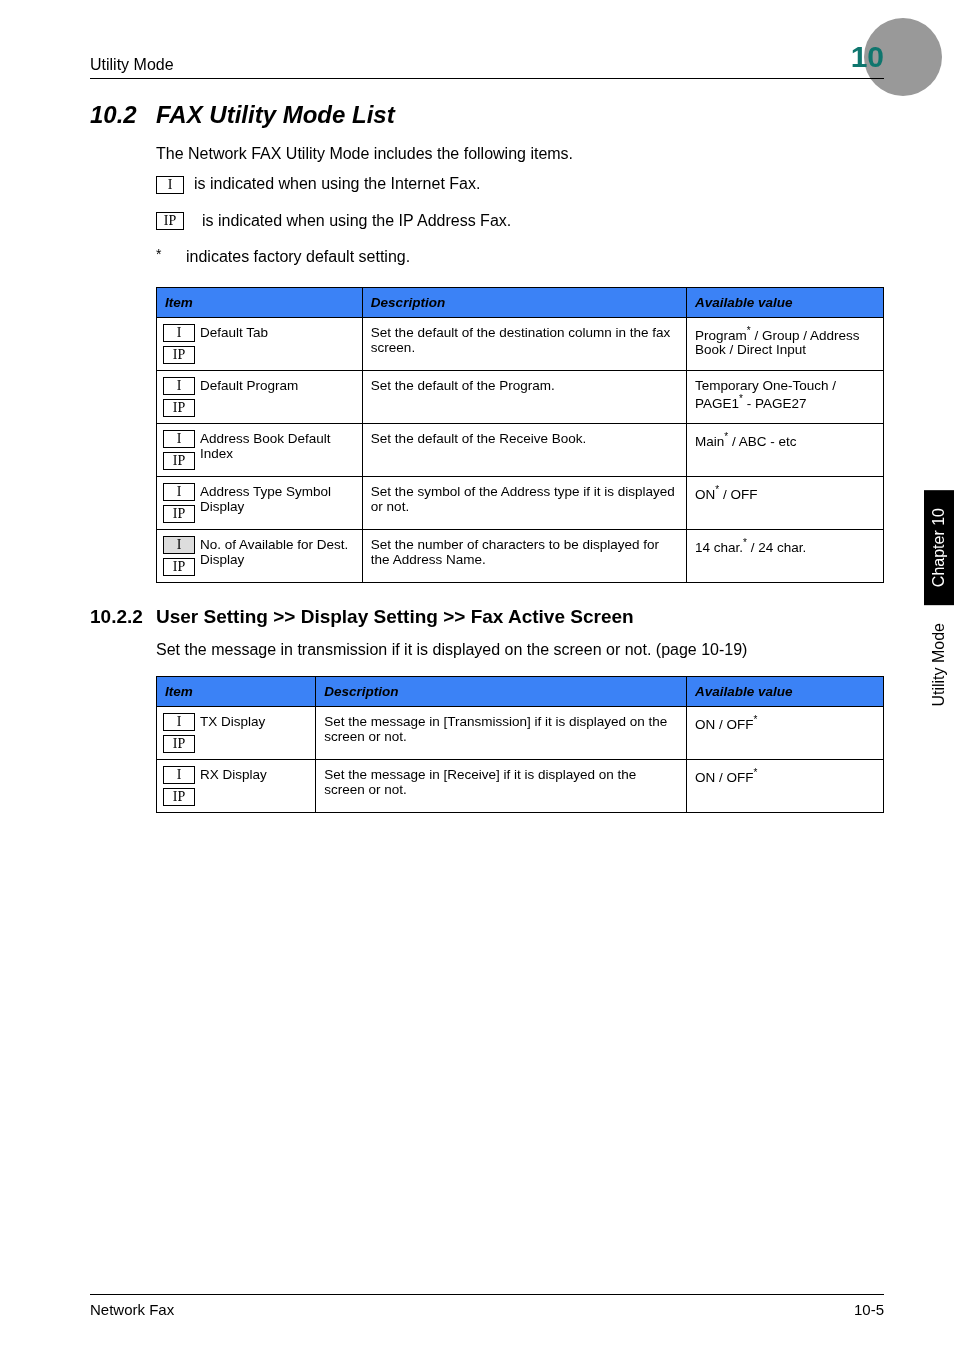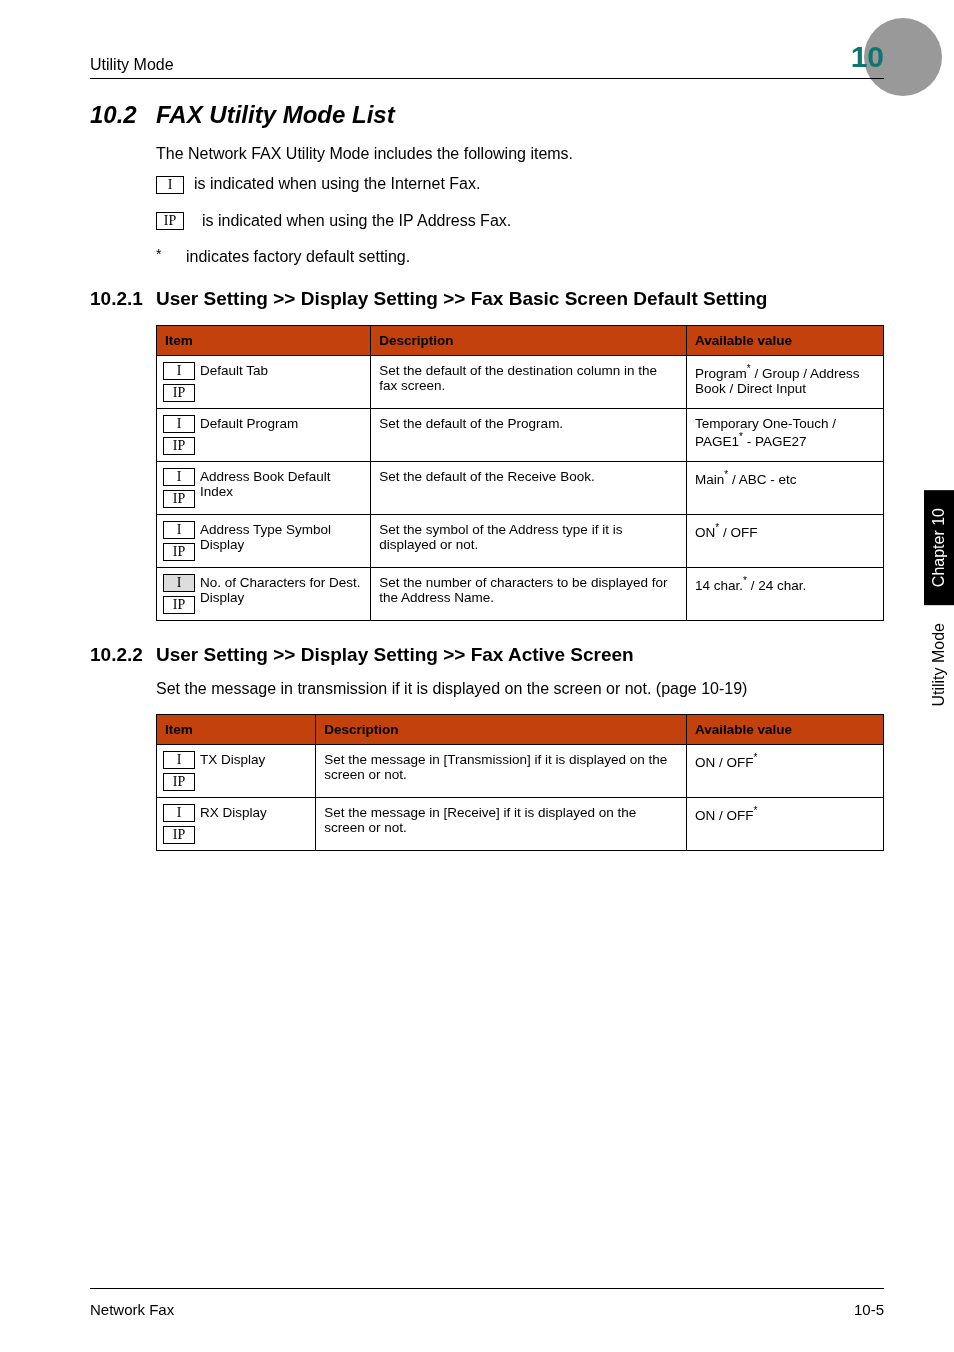--- a/index.html
+++ b/index.html
@@ -116,22 +116,23 @@
     margin: 14px 0 22px 0;
     font-size: 13.5px;
   }
   table.data th, table.data td {
     border: 1px solid #000;
     padding: 7px 8px;
     vertical-align: top;
     text-align: left;
   }
   table.data th {
-    background: #c2410c;
+    background: #3b82f6;
     font-weight: bold;
+    font-style: italic;
   }
   .item-col { width: 160px; }
   .avail-col { width: 180px; }
   .icon-cell {
     width: 32px;
     padding: 6px 3px 6px 6px !important;
     border-right: none !important;
   }
   .item-text-cell {
     border-left: none !important;
@@ -169,21 +170,21 @@
     font-size: 16px;
     text-align: center;
     margin-top: 0;
   }
   .footer {
     position: absolute;
     bottom: 34px;
     left: 90px;
     right: 70px;
     border-top: 1px solid #000;
-    padding-top: 12px;
+    padding-top: 6px;
     display: flex;
     justify-content: space-between;
     font-size: 15px;
   }
   sup { font-size: 10px; }
 </style>
 </head>
 <body>
 
 <div class="page">
@@ -209,23 +210,20 @@
     <div class="indicator-row">
       <span class="ip-box">IP</span>
       <span class="body-text" style="margin:8px">is indicated when using the IP Address Fax.</span>
     </div>
     <div class="star-row">
       <div class="star-label">*</div>
       <div class="body-text" style="margin:0">indicates factory default setting.</div>
     </div>
   </div>
 
-  <h3 class="subsection-title">
-    <span class="sub-num">10.2.1</span><span class="sub-text">User Setting &gt;&gt; Display Setting &gt;&gt; Fax Basic Screen Default Setting</span>
-  </h3>
   <div class="content-block">
 
     <table class="data">
       <thead>
         <tr>
           <th colspan="2" class="item-col">Item</th>
           <th>Description</th>
           <th class="avail-col">Available value</th>
         </tr>
       </thead>
@@ -274,21 +272,21 @@
             <td>Set the symbol of the Address type if it is displayed or not.</td>
             <td>ON<sup>*</sup> / OFF</td>
           </tr>
           <tr>
             <td class="icon-cell">
               <div class="icon-stack">
                 <span class="i-box dim">I</span>
                 <span class="ip-box dim">IP</span>
               </div>
             </td>
-            <td class="item-text-cell">No. of Characters for Dest. Display</td>
+            <td class="item-text-cell">No. of Available for Dest. Display</td>
             <td>Set the number of characters to be displayed for the Address Name.</td>
             <td>14 char.<sup>*</sup> / 24 char.</td>
           </tr>
         </tbody>
     </table>
   </div>
 
   <h3 class="subsection-title">
     <span class="sub-num">10.2.2</span><span class="sub-text">User Setting &gt;&gt; Display Setting &gt;&gt; Fax Active Screen</span>
   </h3>

